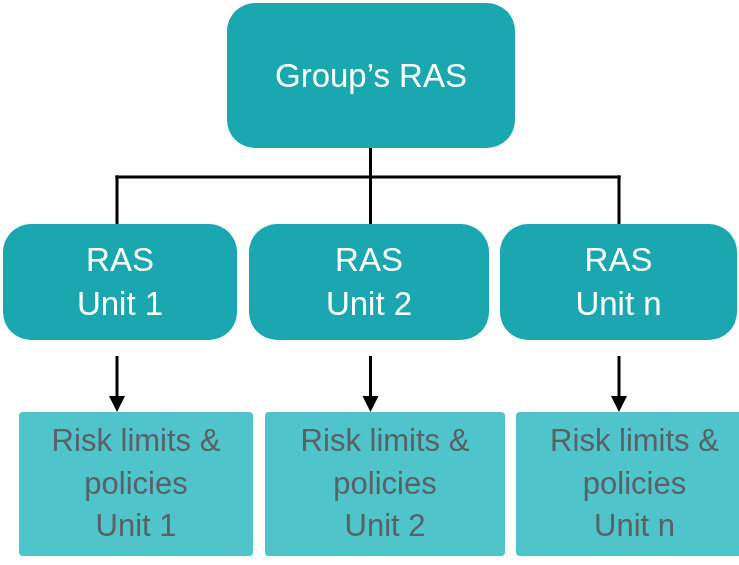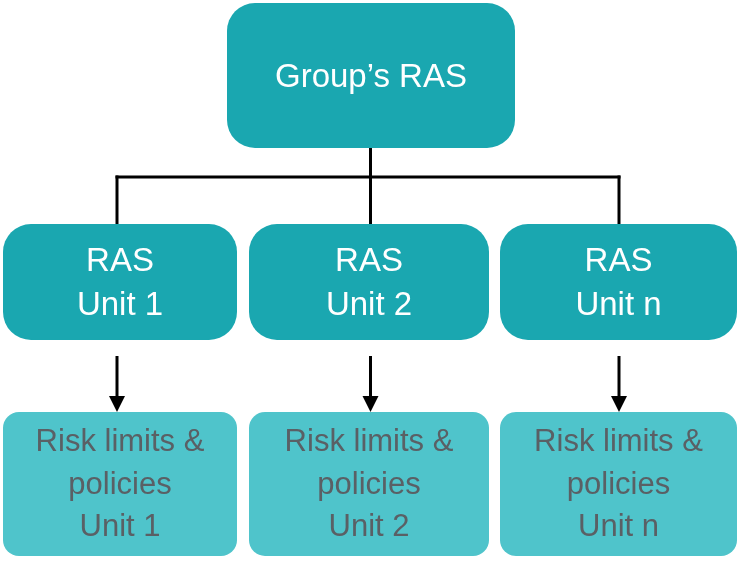--- a/index.html
+++ b/index.html
@@ -43,23 +43,24 @@
   .node.primary {
     background: var(--node-primary);
     color: var(--text-on-primary);
     border-radius: 28px;
     font-size: 33px;
     line-height: 1.32;
   }
   .node.secondary {
     background: var(--node-secondary);
     color: var(--text-on-secondary);
-    border-radius: 16px;
+    border-radius: 4px;
     font-size: 31px;
     line-height: 1.38;
+    margin-left: 16px;
   }
   .root-node  { left: 227px; top: 3px;   width: 288px; height: 145px; }
   .row-l2     { top: 224px;  height: 116px; }
   .row-l3     { top: 412px;  height: 144px; }
   .col1       { left: 3px;   width: 234px; }
   .col2       { left: 249px; width: 240px; }
   .col3       { left: 500px; width: 237px; }
 </style>
 </head>
 <body>

